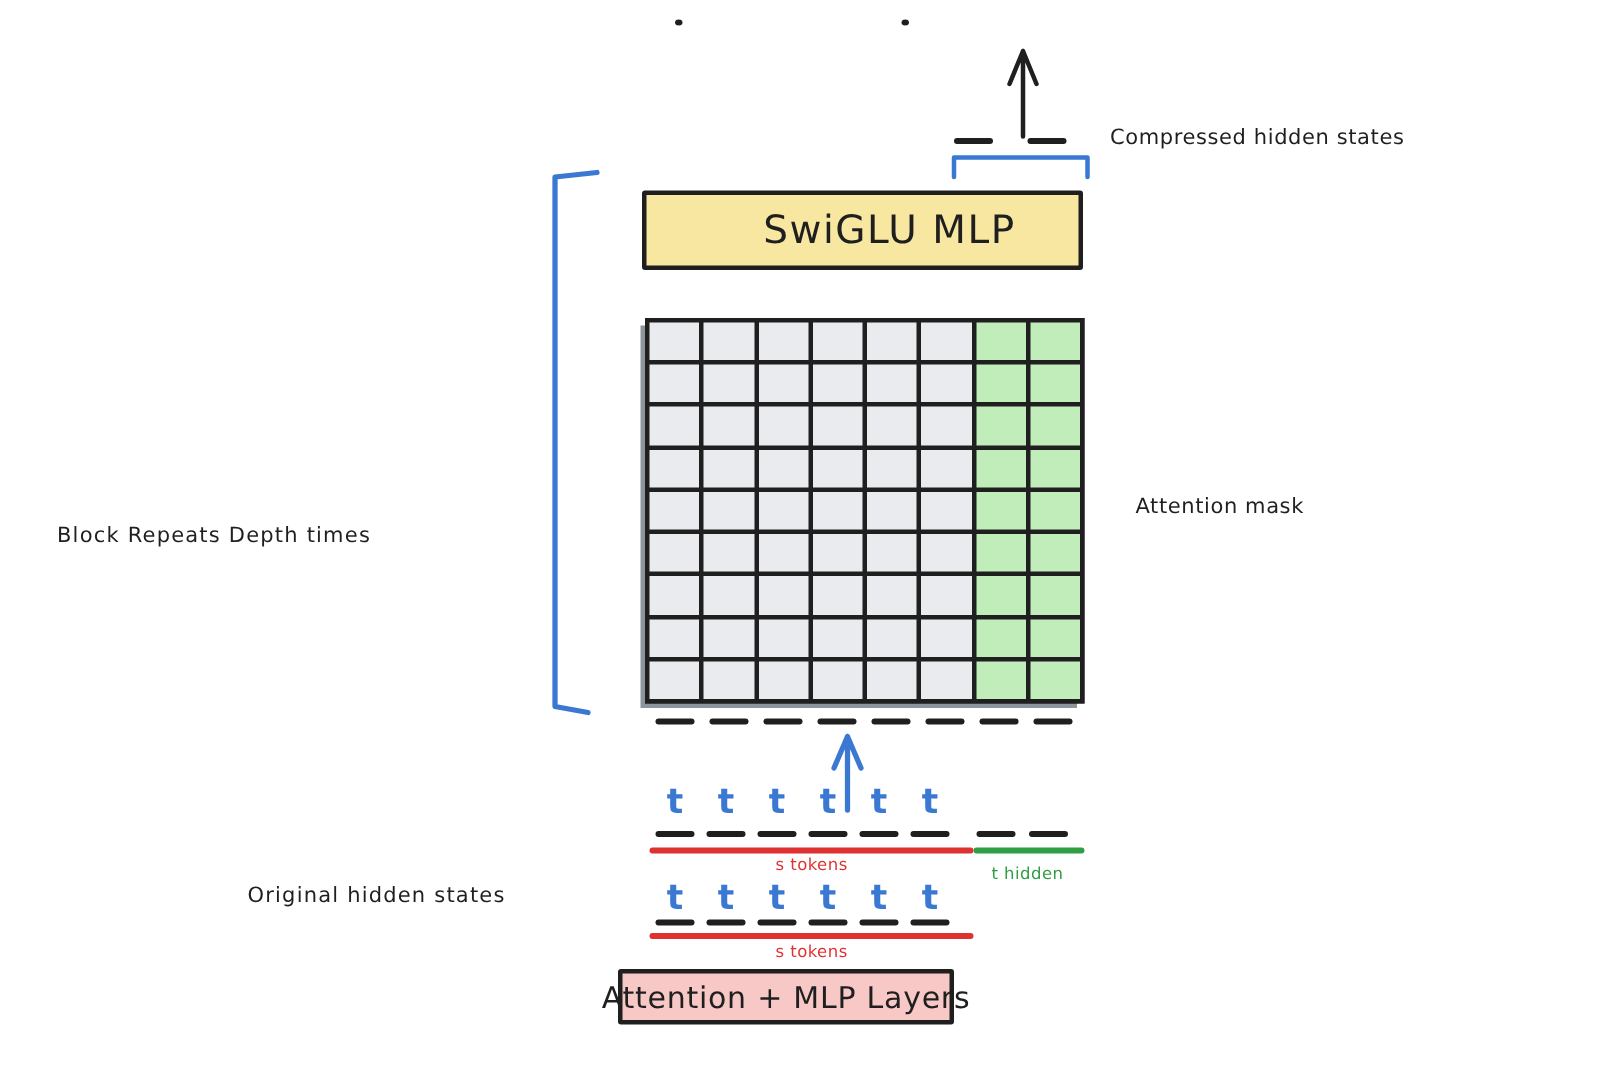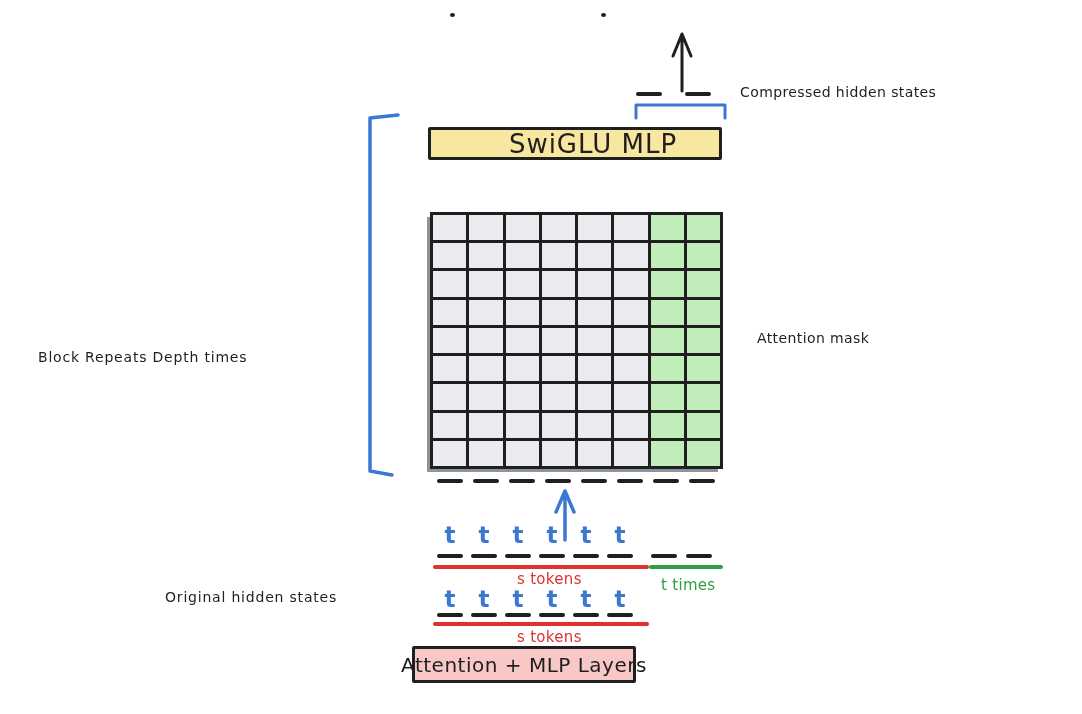--- a/index.html
+++ b/index.html
@@ -12,21 +12,21 @@
     overflow:hidden;
   }
   .abs{position:absolute;}
   .label{
     font-size:14px;
     letter-spacing:0.4px;
     white-space:nowrap;
     color:var(--ink,#1f1f1f);
   }
   .small-label{
-    font-size:15px;
+    font-size:11px;
     letter-spacing:0.3px;
     white-space:nowrap;
   }
   .dot{
     width:5px;height:4px;border-radius:50%;
     background:var(--ink,#1f1f1f);
   }
   .dash-row{display:flex;align-items:center;}
   .dash{
     display:block;
@@ -35,21 +35,21 @@
     flex:0 0 auto;
   }
   .box{
     box-sizing:border-box;
     border:3px solid var(--ink,#1f1f1f);
     border-radius:2px;
     display:flex;align-items:center;justify-content:center;
     white-space:nowrap;
   }
   #swiglu-box{
-    left:428px;top:127px;width:294px;height:33px;
+    left:428px;top:127px;width:294px;height:53px;
     background:var(--yellow_fill,#f8e7a1);
     font-size:26px;letter-spacing:1px;padding-left:36px;
   }
   #bottom-box{
     left:412px;top:646px;width:224px;height:37px;
     background:var(--pink_fill,#f8c8c6);
     font-size:20px;letter-spacing:0.5px;
   }
   #mask-grid{
     left:430px;top:212px;width:293px;height:257px;
@@ -218,21 +218,21 @@
       <span class="dash"></span>
       <span class="dash"></span>
     </div>
   <div class="abs dash-row" style="left:651px;top:554px;gap:9px;" id="row1-extra-dashes">
       <span class="dash"></span>
       <span class="dash"></span>
     </div>
   <div class="abs redline" style="left:433px;top:565px;width:216px;"></div>
   <div class="abs greenline" style="left:649px;top:565px;width:74px;"></div>
   <div class="abs small-label" style="left:517px;top:570px;color:var(--red,#e03131);">s tokens</div>
-  <div class="abs small-label" style="left:661px;top:576px;color:var(--green,#2f9e44);">t times</div>
+  <div class="abs small-label" style="left:661px;top:576px;color:var(--green,#2f9e44);">t hidden</div>
 
   <div class="abs label" style="left:165px;top:589px;letter-spacing:0.8px;">Original hidden states</div>
 
   <div class="abs token-row" style="left:437px;top:588px;" id="row2-tees">
       <span class="tee">t</span>
       <span class="tee">t</span>
       <span class="tee">t</span>
       <span class="tee">t</span>
       <span class="tee">t</span>
       <span class="tee">t</span>

